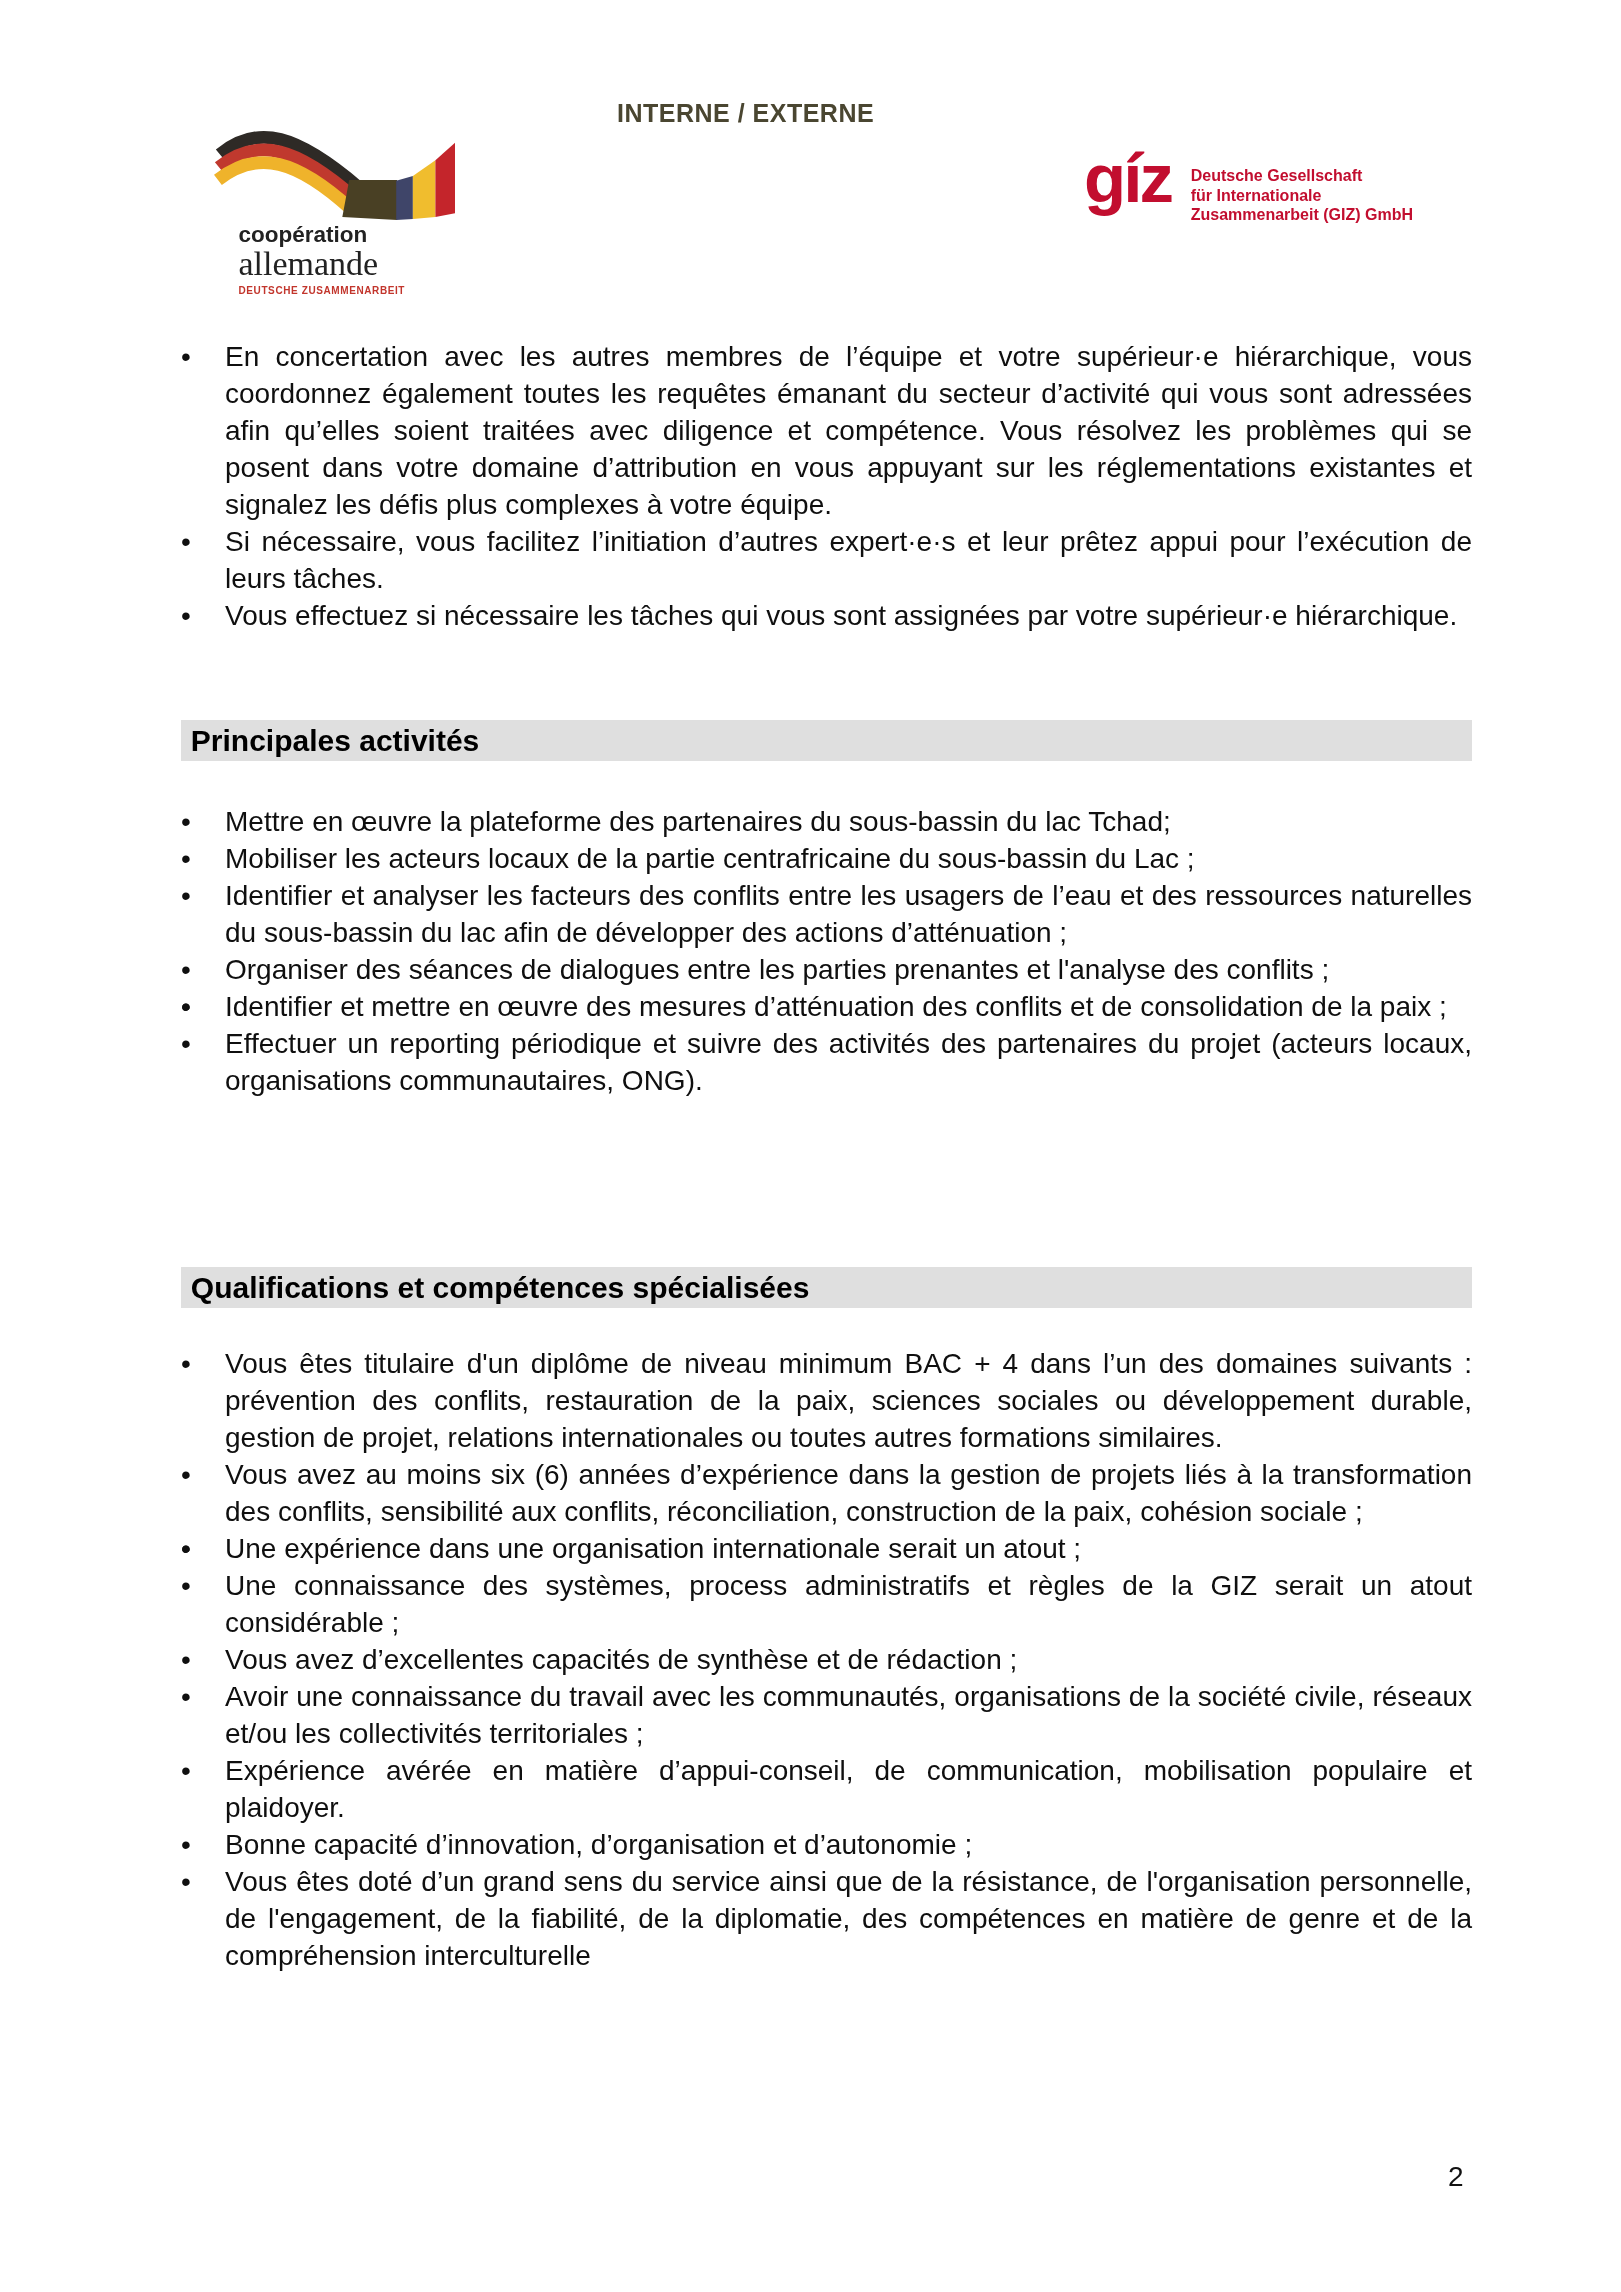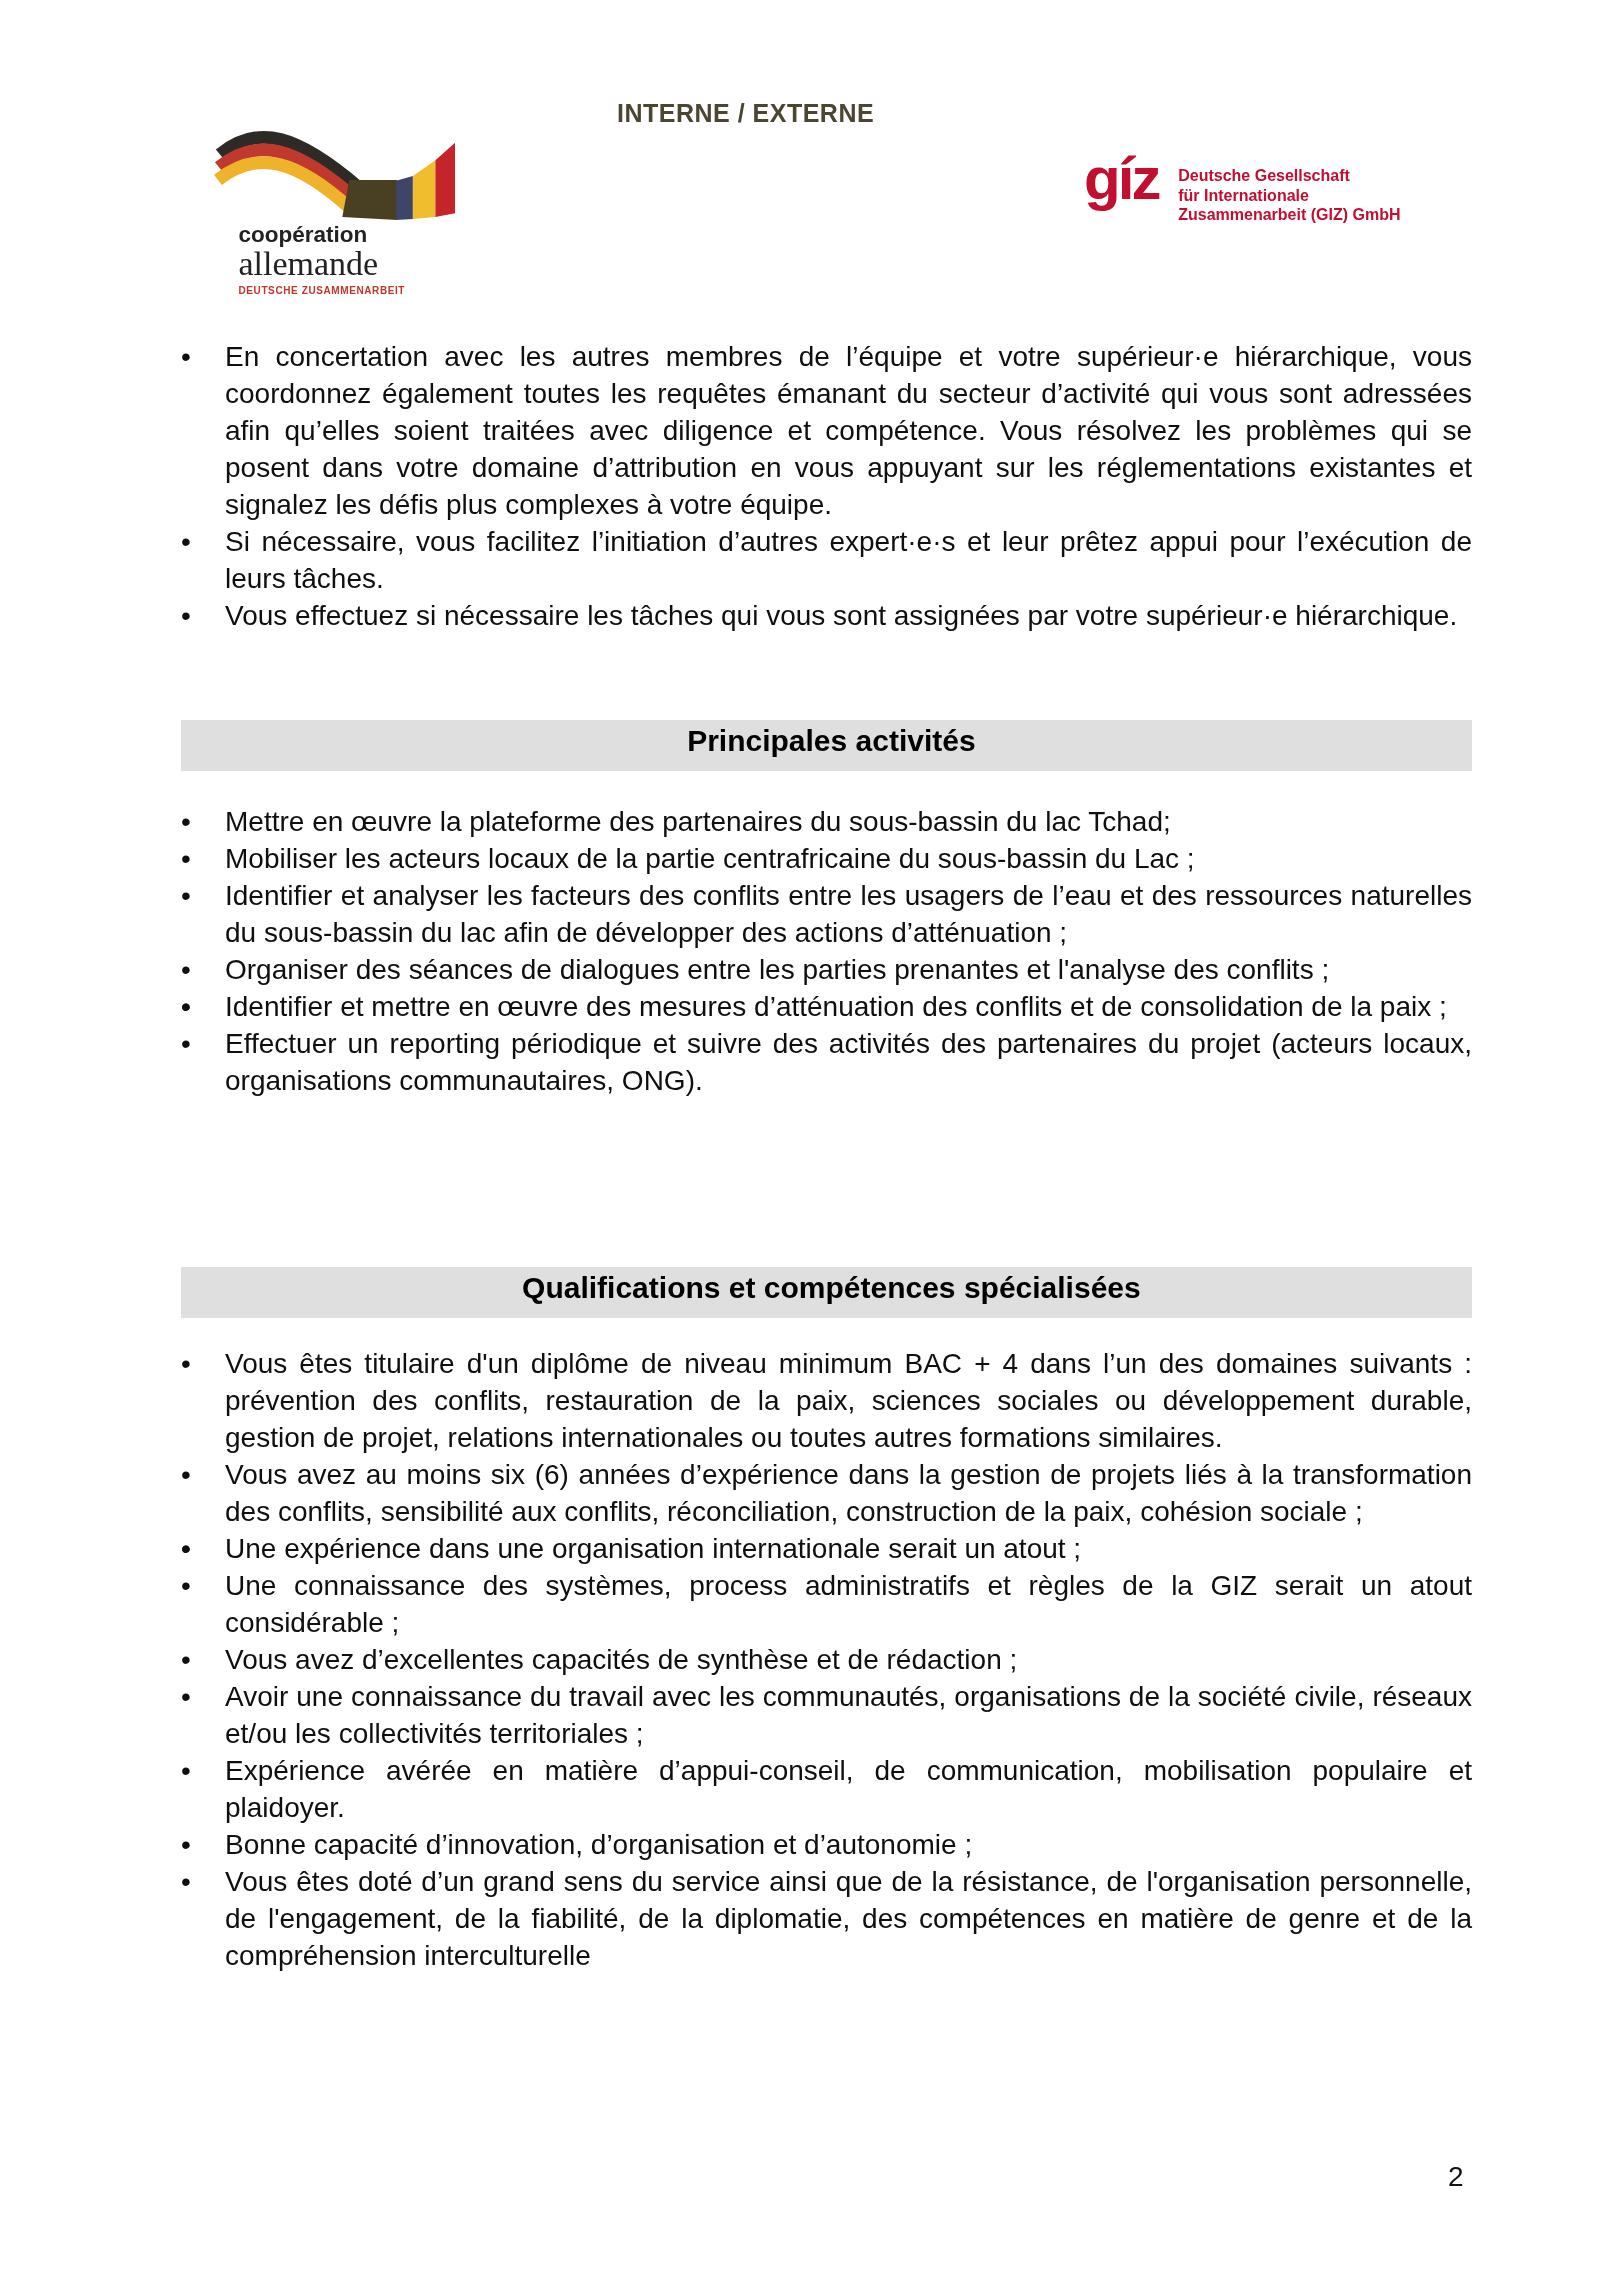--- a/index.html
+++ b/index.html
@@ -14,43 +14,42 @@
   }
   
   .coop-logo { position:absolute; left:214px; top:125px; width:245px; }
   .coop-ribbon { display:block; width:241px; height:98px; }
   .coop-line1 { margin:0 0 0 24.5px; font-size:22.5px; font-weight:bold; color:#222; line-height:23.5px; }
   .coop-line2 { margin:0 0 0 24.5px; font-family:"Liberation Serif", serif; font-size:34px; line-height:33px; color:#222; }
   .coop-line3 { margin:5.9px 0 0 24.5px; font-size:10px; font-weight:bold; color:#c2352c; letter-spacing:0.6px; }
   
   .giz-logo { position:absolute; left:1084px; top:137px; display:flex; }
   .giz-word {
-    font-size:60px; font-weight:bold; line-height:84px; letter-spacing:-2.9px;
+    font-size:69px; font-weight:bold; line-height:84px; letter-spacing:-2.9px;
     color:#c20e2f;
   }
   .giz-tagline { margin:29px 0 0 19.6px; font-size:16px; line-height:19.6px; font-weight:bold; color:#c20e2f; }
   
   .bullet-list {
     position:absolute; left:181px; width:1291px;
     list-style:none; margin:0; padding:0;
   }
   .bullet-list li {
     position:relative; padding-left:44px;
     font-size:28px; line-height:37px; text-align:justify; color:#0f0f0f;
   }
   .bullet-list li .dot {
     position:absolute; left:0; top:0; width:19.6px; text-align:left;
     font-size:28px; line-height:37px; color:#0f0f0f;
   }
   .section-bar {
-    position:absolute; left:181px; width:1291px; height:51px; box-sizing:border-box;
+    position:absolute; left:181px; width:1291px; height:41px; box-sizing:border-box;
     background:#dfdfdf; padding-left:9.8px;
     font-size:30px; font-weight:bold; line-height:41px; color:#000;
     white-space:nowrap;
-    text-align:center;
   }
   .page-number { position:absolute; left:1448px; top:2158px; font-size:28px; line-height:37px; color:#111; }
 </style>
 </head>
 <body>
 
 <div class="page">
 
   <div class="doc-title">INTERNE / EXTERNE</div>
 

